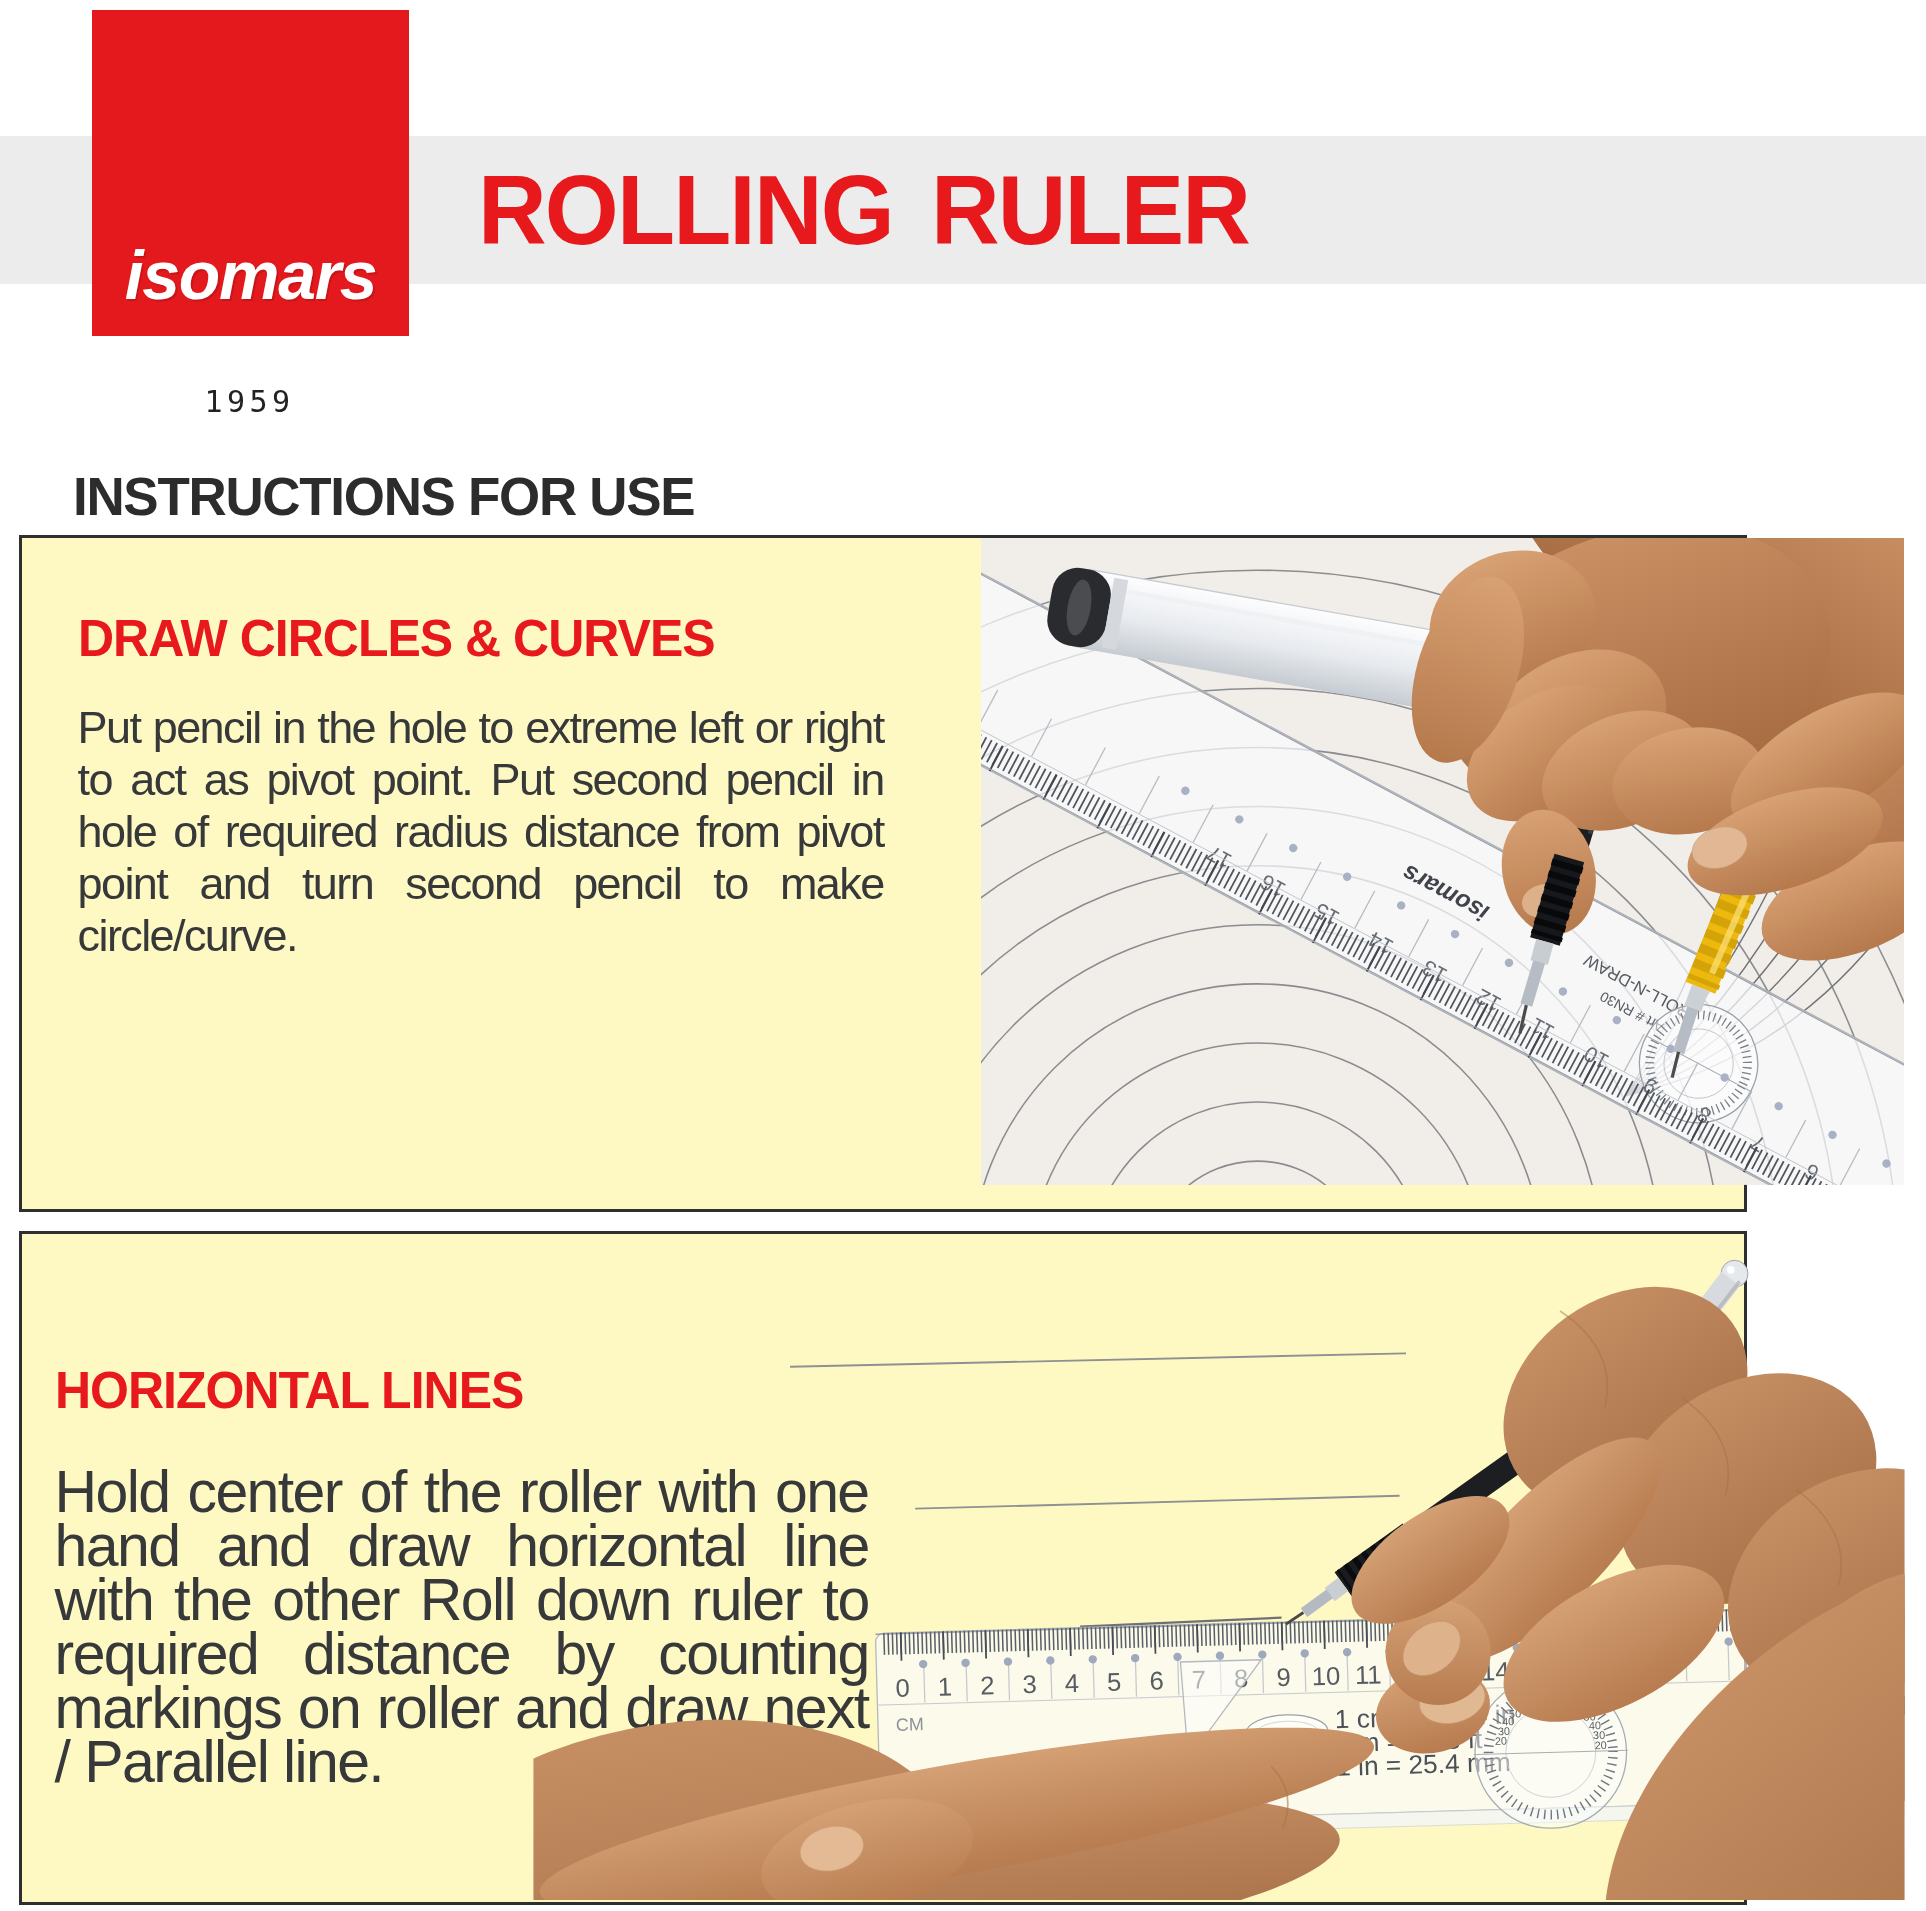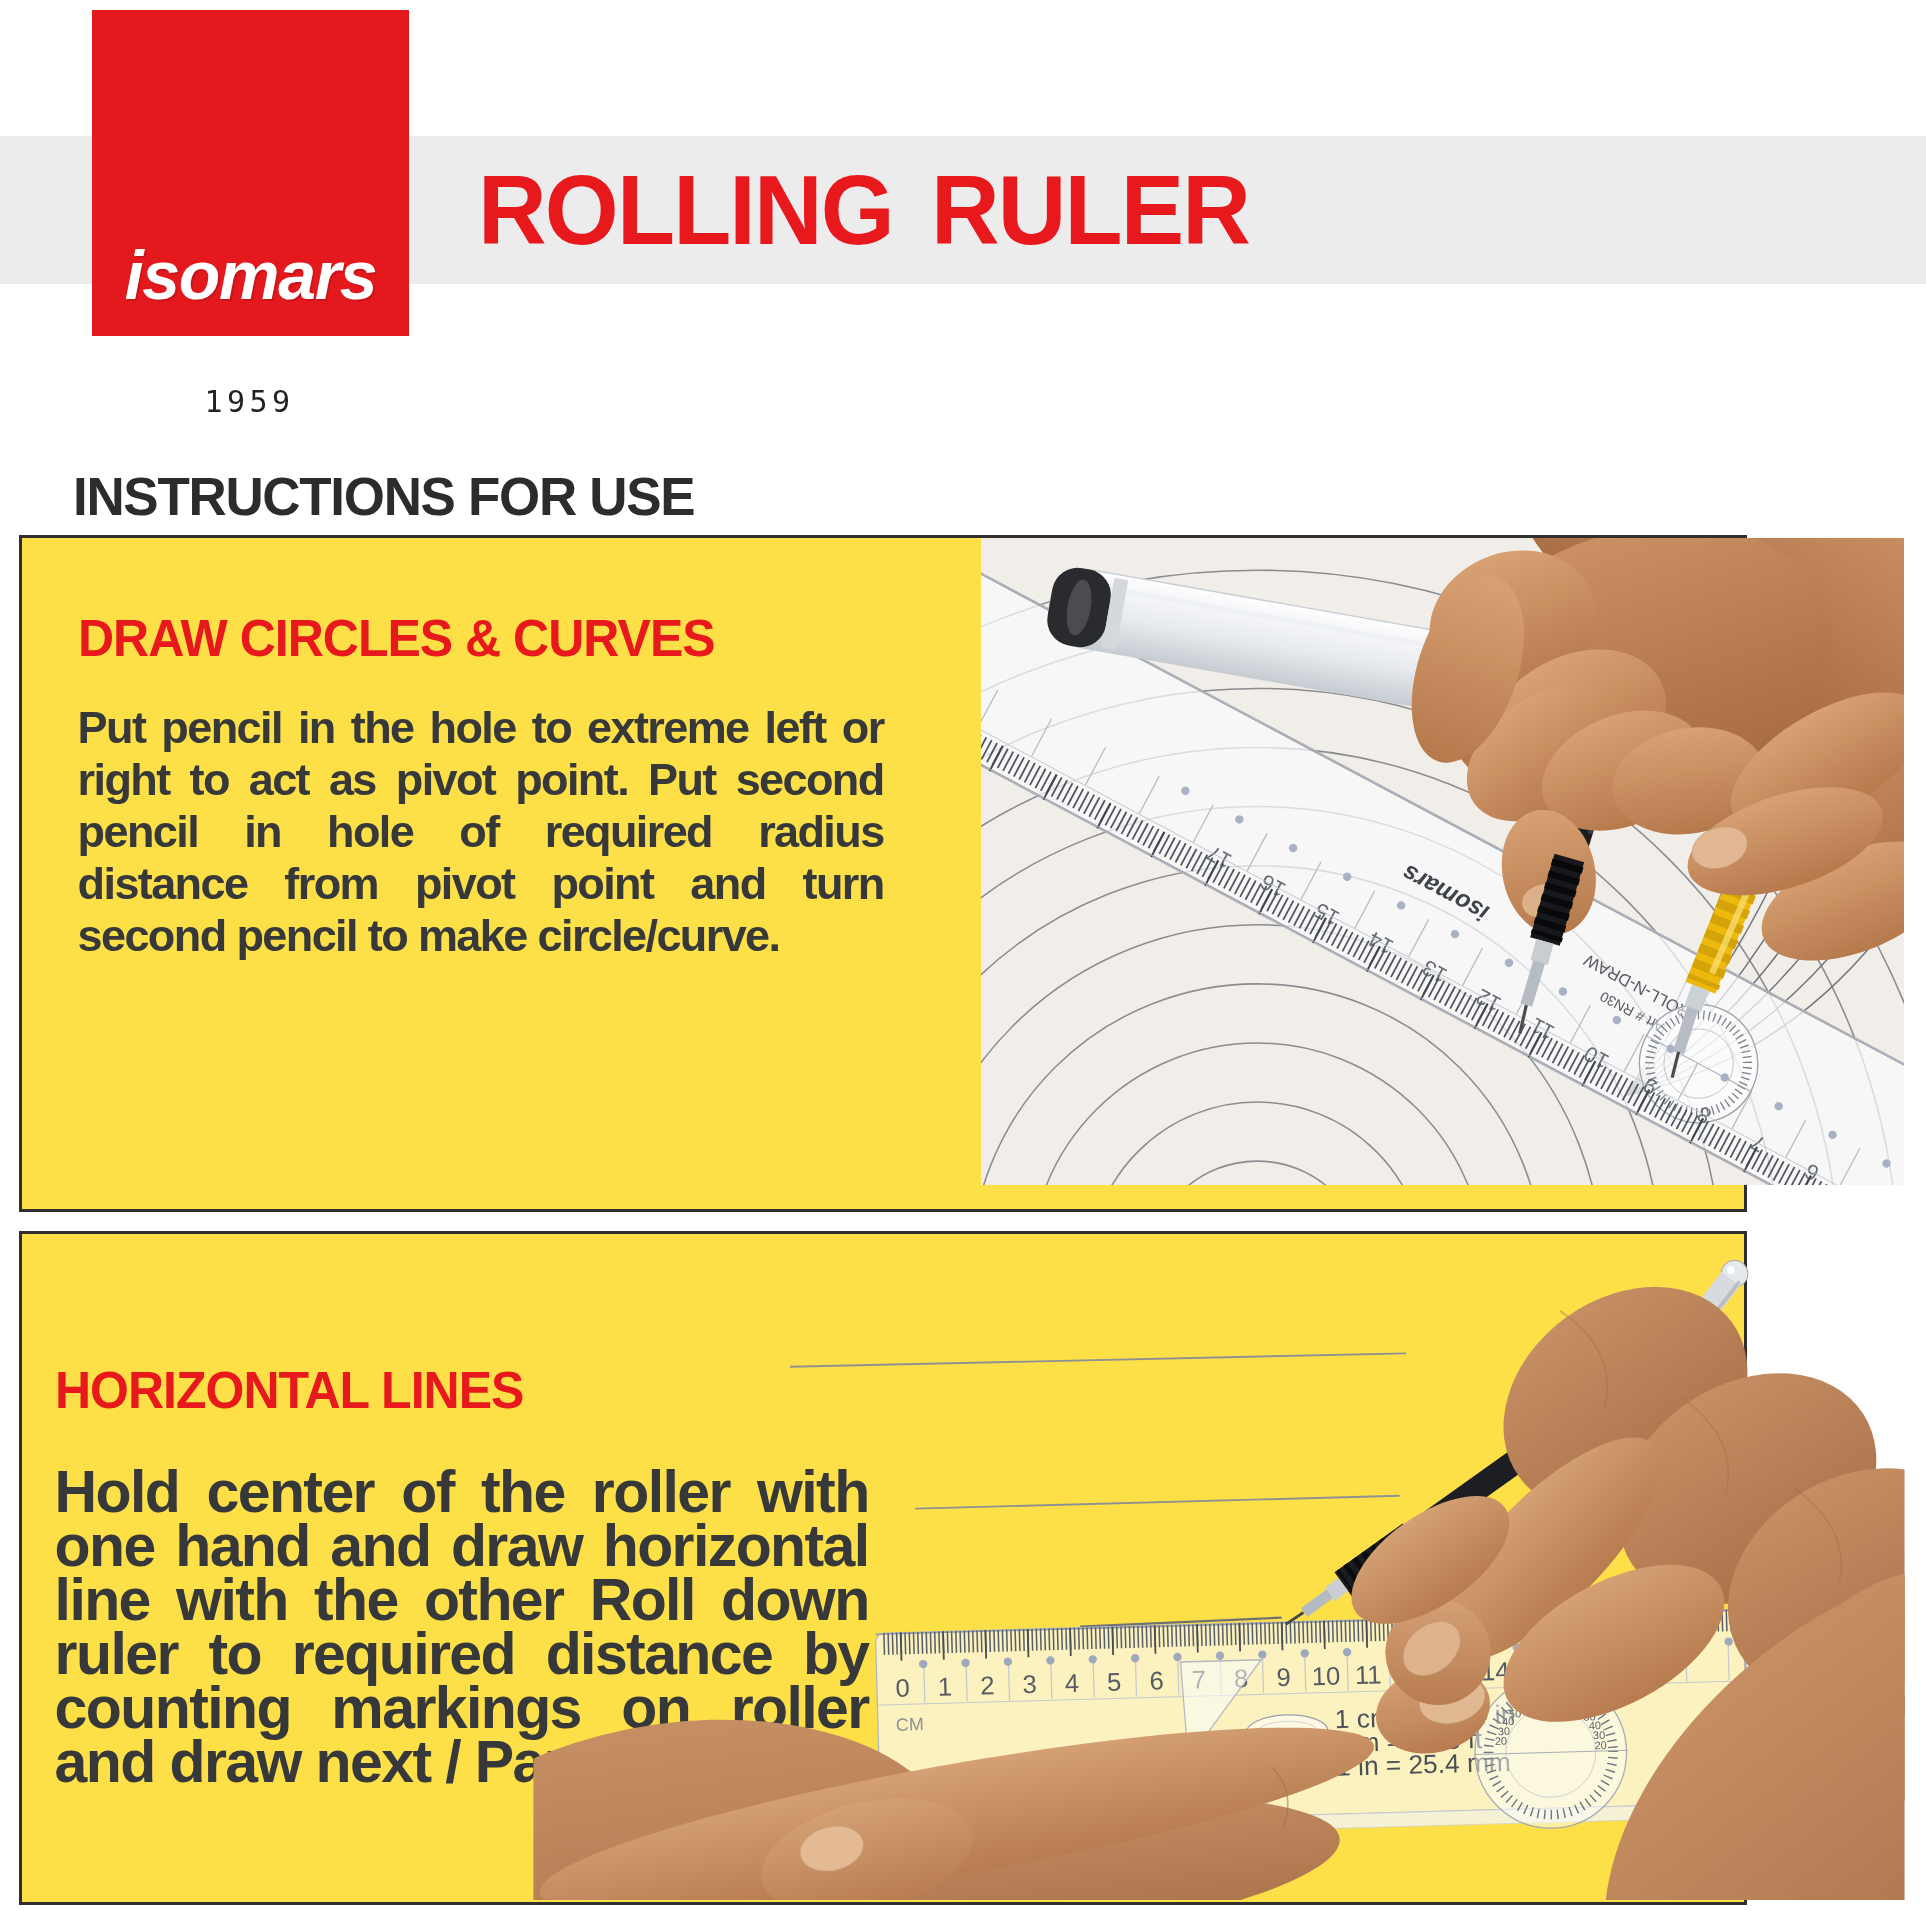--- a/index.html
+++ b/index.html
@@ -11,28 +11,28 @@
         transform:scaleX(0.97);transform-origin:left center;white-space:nowrap;}
   .logo-square{position:absolute;left:92px;top:9.6px;width:317px;height:326px;background:var(--logo-red,#e4191d);}
   .logo-word{position:absolute;left:0;right:0;bottom:22px;text-align:center;color:#fff;
         font-size:68px;font-weight:bold;font-style:italic;letter-spacing:-1.3px;text-shadow:1.9px 1.9px 0 rgba(0,0,0,0.12);}
   .logo-tagline{position:absolute;left:86px;top:342px;font-size:40px;color:#161616;letter-spacing:0.3px;white-space:nowrap;}
   .logo-year{position:absolute;left:92px;top:384px;width:315px;text-align:center;
         font-family:"DejaVu Sans Mono",monospace;font-size:30px;letter-spacing:4.5px;color:#222;}
   .instructions-title{position:absolute;left:73px;top:465px;font-size:54px;font-weight:bold;letter-spacing:-1.3px;
         color:var(--heading-dark,#2c2c2c);transform:scaleX(0.98);transform-origin:left top;white-space:nowrap;}
   .frame{position:absolute;left:18.6px;width:1728px;border:3.2px solid var(--border-dark,#2f2f2f);
-        box-sizing:border-box;background:#fde047;}
+        box-sizing:border-box;background:#fef9c3;}
   .frame1{top:535px;height:677px;}
   .frame2{top:1231px;height:674px;}
   .section-heading{position:absolute;font-size:51px;font-weight:bold;letter-spacing:-1px;
         color:var(--accent-red,#e8191d);white-space:nowrap;transform:scaleX(0.98);transform-origin:left top;}
   .s1-heading{left:56px;top:71px;}
   .s2-heading{left:33px;top:127px;}
-  .section-body{position:absolute;color:var(--text-dark,#37383a);text-align:justify;text-align-last:left;font-weight:bold;}
+  .section-body{position:absolute;color:var(--text-dark,#37383a);text-align:justify;text-align-last:left;}
   .s1-body{left:56px;top:164px;width:806px;font-size:45px;line-height:52px;letter-spacing:-1.6px;}
   .s2-body{left:33px;top:231px;width:814px;font-size:59px;line-height:54px;letter-spacing:-1.6px;}
   .photo{position:absolute;display:block;}
   .photo1{left:959px;top:0;width:923px;height:647px;}
   .photo2{left:511px;top:0;width:1372px;height:666px;}
   svg text{font-family:"Liberation Sans",sans-serif;}
   .rnum1{font-size:34px;fill:#666c74;}
   .rnum2{font-size:40px;fill:#575c63;}
   .conv1{font-size:27px;fill:#4c5158;}
   .conv2{font-size:41px;fill:#4b5157;}

